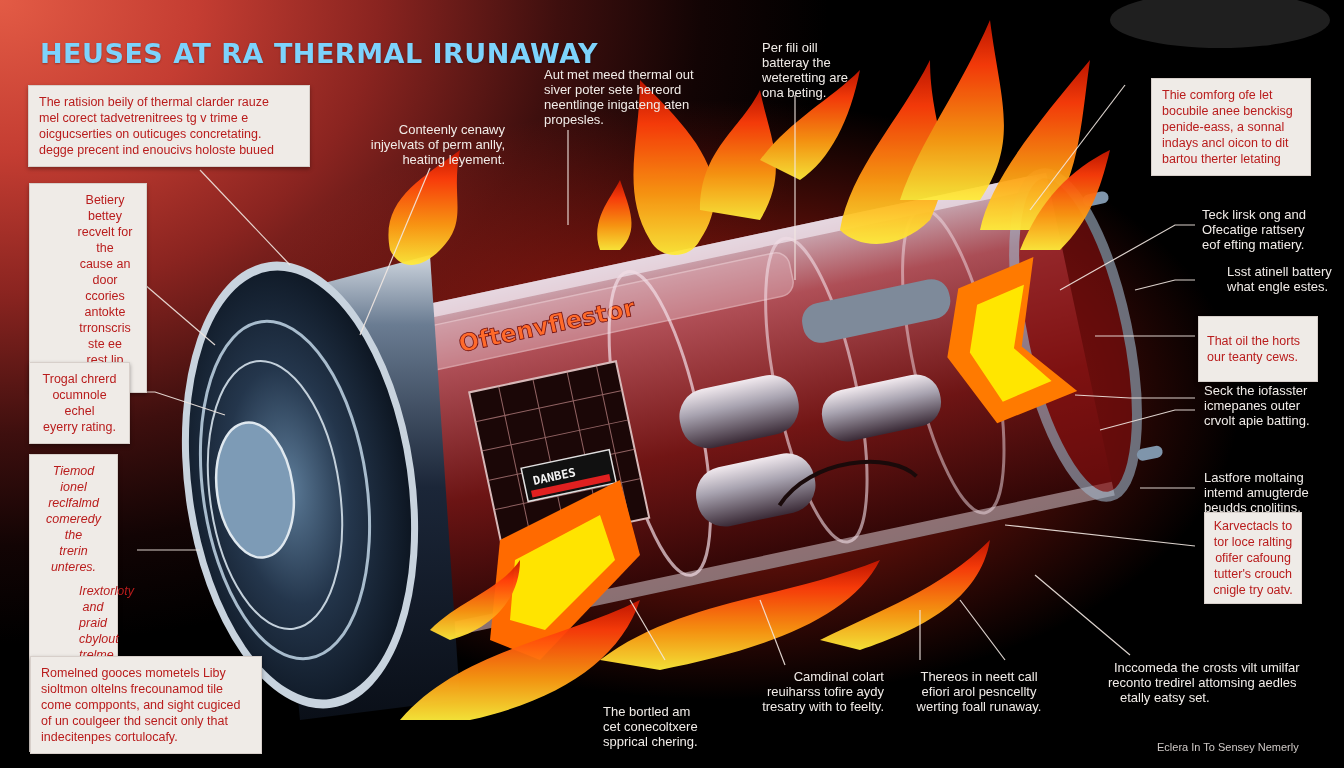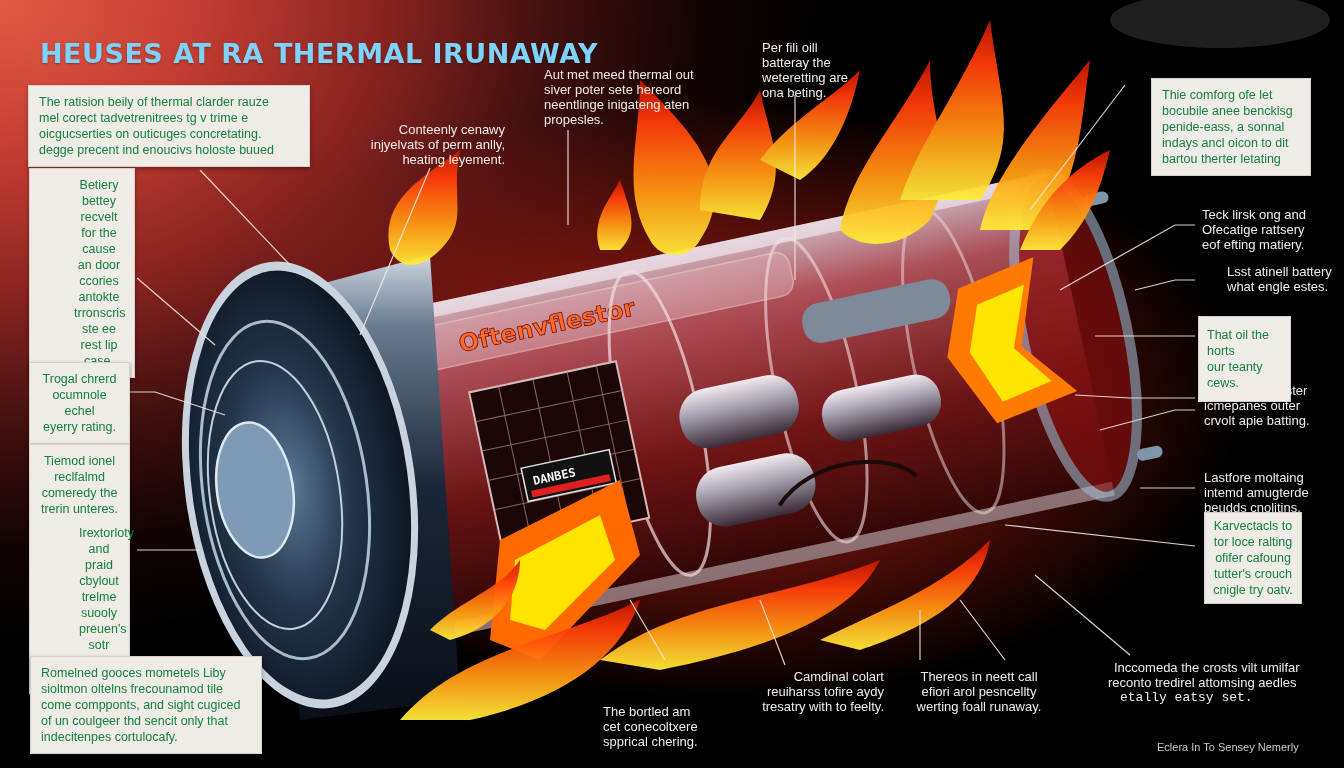--- a/index.html
+++ b/index.html
@@ -3,21 +3,21 @@
 <meta charset="utf-8">
 <style>
   html,body{margin:0;padding:0;}
   body{width:1344px;height:768px;overflow:hidden;position:relative;
     background:
       radial-gradient(ellipse 900px 700px at 0% 0%, #e35b45 0%, #c43d32 22%, #8a2420 42%, #3e0f0e 62%, #120404 78%, #000 92%),
       #000;
     font-family:"Liberation Sans", sans-serif;}
   .title{position:absolute;left:40px;top:38px;font-family:"DejaVu Sans",sans-serif;font-weight:bold;
     font-size:27px;color:#7dd3fc;letter-spacing:0.5px;text-shadow:0 1px 2px rgba(0,0,0,.3);}
-  .box{position:absolute;background:#efebe7;color:#15803d;border:1px solid #d7cfca;
+  .box{position:absolute;background:#efebe7;color:#b91c1c;border:1px solid #d7cfca;
     box-shadow:0 2px 4px rgba(0,0,0,.35);font-size:12.5px;line-height:16px;padding:8px 10px;box-sizing:border-box;}
   .box.c{text-align:center;}
   .txt{position:absolute;color:#f1ece8;font-size:13px;line-height:15px;}
   .txt.c{text-align:center;}
   .txt.r{text-align:right;}
   .para{margin:0;}
   .para+.para{margin-top:8px;margin-left:39px;}
   svg{position:absolute;left:0;top:0;}
   .footer{position:absolute;left:1157px;top:741px;color:#cfc9c6;font-size:11px;}
   .cyl-label{font-family:"DejaVu Sans",sans-serif;font-weight:bold;}
@@ -162,36 +162,36 @@
 
 <div class="title">HEUSES AT RA THERMAL IRUNAWAY</div>
 
 <div class="box" style="left:28px;top:85px;width:282px;">
   <div>The ratision beily of thermal clarder rauze</div>
   <div>mel corect tadvetrenitrees tg v trime e</div>
   <div>oicgucserties on outicuges concretating.</div>
   <div>degge precent ind enoucivs holoste buued</div>
 </div>
 
-<div class="box c" style="left:29px;top:168px;width:106px;padding-left:44px;">
+<div class="box c" style="left:29px;top:183px;width:118px;padding-left:44px;">
   <div>Betiery bettey</div>
   <div>recvelt for the</div>
   <div>cause an door</div>
   <div>ccories antokte</div>
   <div>trronscris ste ee</div>
   <div>rest lip case.</div>
 </div>
 
 <div class="box c" style="left:29px;top:362px;width:101px;">
   <div>Trogal chrerd</div>
   <div>ocumnole echel</div>
   <div>eyerry rating.</div>
 </div>
 
-<div class="box c" style="left:29px;top:444px;width:101px;">
+<div class="box c" style="left:29px;top:454px;width:89px;font-style:italic;">
   <div class="para">
     <div>Tiemod ionel</div>
     <div>reclfalmd</div>
     <div>comeredy the</div>
     <div>trerin unteres.</div>
   </div>
   <div class="para">
     <div>Irextorloty and</div>
     <div>praid cbylout</div>
     <div>trelme suooly</div>
@@ -240,21 +240,21 @@
   <div>Teck lirsk ong and</div>
   <div>Ofecatige rattsery</div>
   <div>eof efting matiery.</div>
 </div>
 
 <div class="txt" style="left:1203px;top:264px;width:140px;margin-left:24px;">
   <div>Lsst atinell battery</div>
   <div>what engle estes.</div>
 </div>
 
-<div class="box" style="left:1198px;top:316px;width:93px;padding:10px 8px;">
+<div class="box" style="left:1198px;top:316px;width:120px;padding:16px 8px;">
   <div>That oil the horts</div>
   <div>our teanty cews.</div>
 </div>
 
 <div class="txt" style="left:1204px;top:383px;width:140px;">
   <div>Seck the iofasster</div>
   <div>icmepanes outer</div>
   <div>crvolt apie batting.</div>
 </div>
 
@@ -286,16 +286,16 @@
 
 <div class="txt c" style="left:906px;top:669px;width:146px;">
   <div>Thereos in neett call</div>
   <div>efiori arol pesncellty</div>
   <div>werting foall runaway.</div>
 </div>
 
 <div class="txt" style="left:1108px;top:660px;width:225px;">
   <div style="padding-left:6px;">Inccomeda the crosts vilt umilfar</div>
   <div>reconto tredirel attomsing aedles</div>
-  <div style="padding-left:12px;font-family:Liberation Mono, monospace;">etally eatsy set.</div>
+  <div style="padding-left:12px;">etally eatsy set.</div>
 </div>
 
 <div class="footer">Eclera In To Sensey Nemerly</div>
 
 </body></html>

